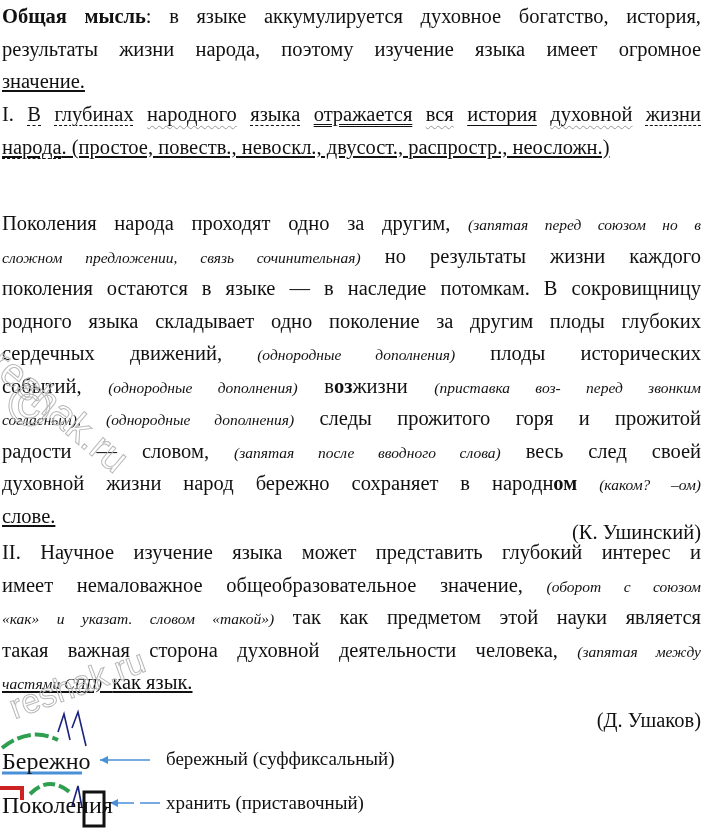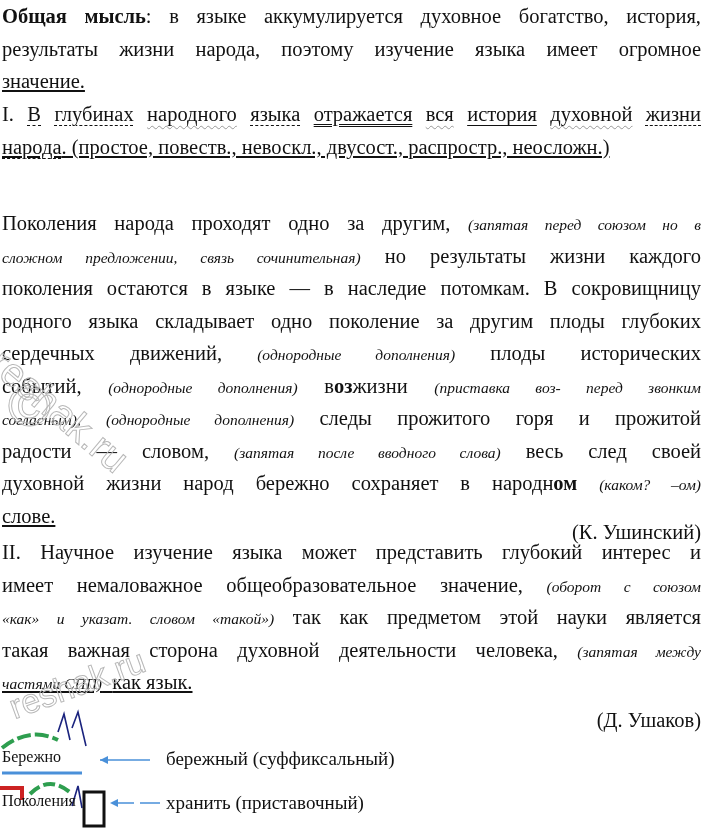--- a/index.html
+++ b/index.html
@@ -22,21 +22,21 @@
   .u-dash { text-decoration: underline dashed; text-underline-offset: 4px; text-decoration-thickness: 1px; }
   .u-solid { text-decoration: underline solid; text-underline-offset: 4px; text-decoration-thickness: 1px; margin-top: 16px; }
   .u-double { text-decoration: underline double; text-underline-offset: 3px; text-decoration-thickness: 1px; }
   .u-wavy { text-decoration: underline wavy #999; text-underline-offset: 4px; text-decoration-thickness: 1px; }
   .watermark {
     position: absolute; pointer-events: none; color: transparent;
     -webkit-text-stroke: 1px #b8b8b8; font-family: "Liberation Sans", sans-serif;
     font-size: 40px; font-weight: normal;
   }
   .parse { position: absolute; left: 0; top: 700px; width: 703px; height: 130px; }
-  .parse-word { position: absolute; font-size: 16px; white-space: nowrap; }
+  .parse-word { position: absolute; font-size: 24px; white-space: nowrap; }
   .parse-text { position: absolute; font-size: 19px; white-space: nowrap; }
 </style>
 </head>
 <body>
 
 <div class="page">
 
   <div class="p" style="top:0px;">
     <span class="line"><span class="b">Общая мысль</span><span>: в языке аккумулируется духовное богатство, история,</span></span>
     <span class="line">результаты жизни народа, поэтому изучение языка имеет огромное</span>

